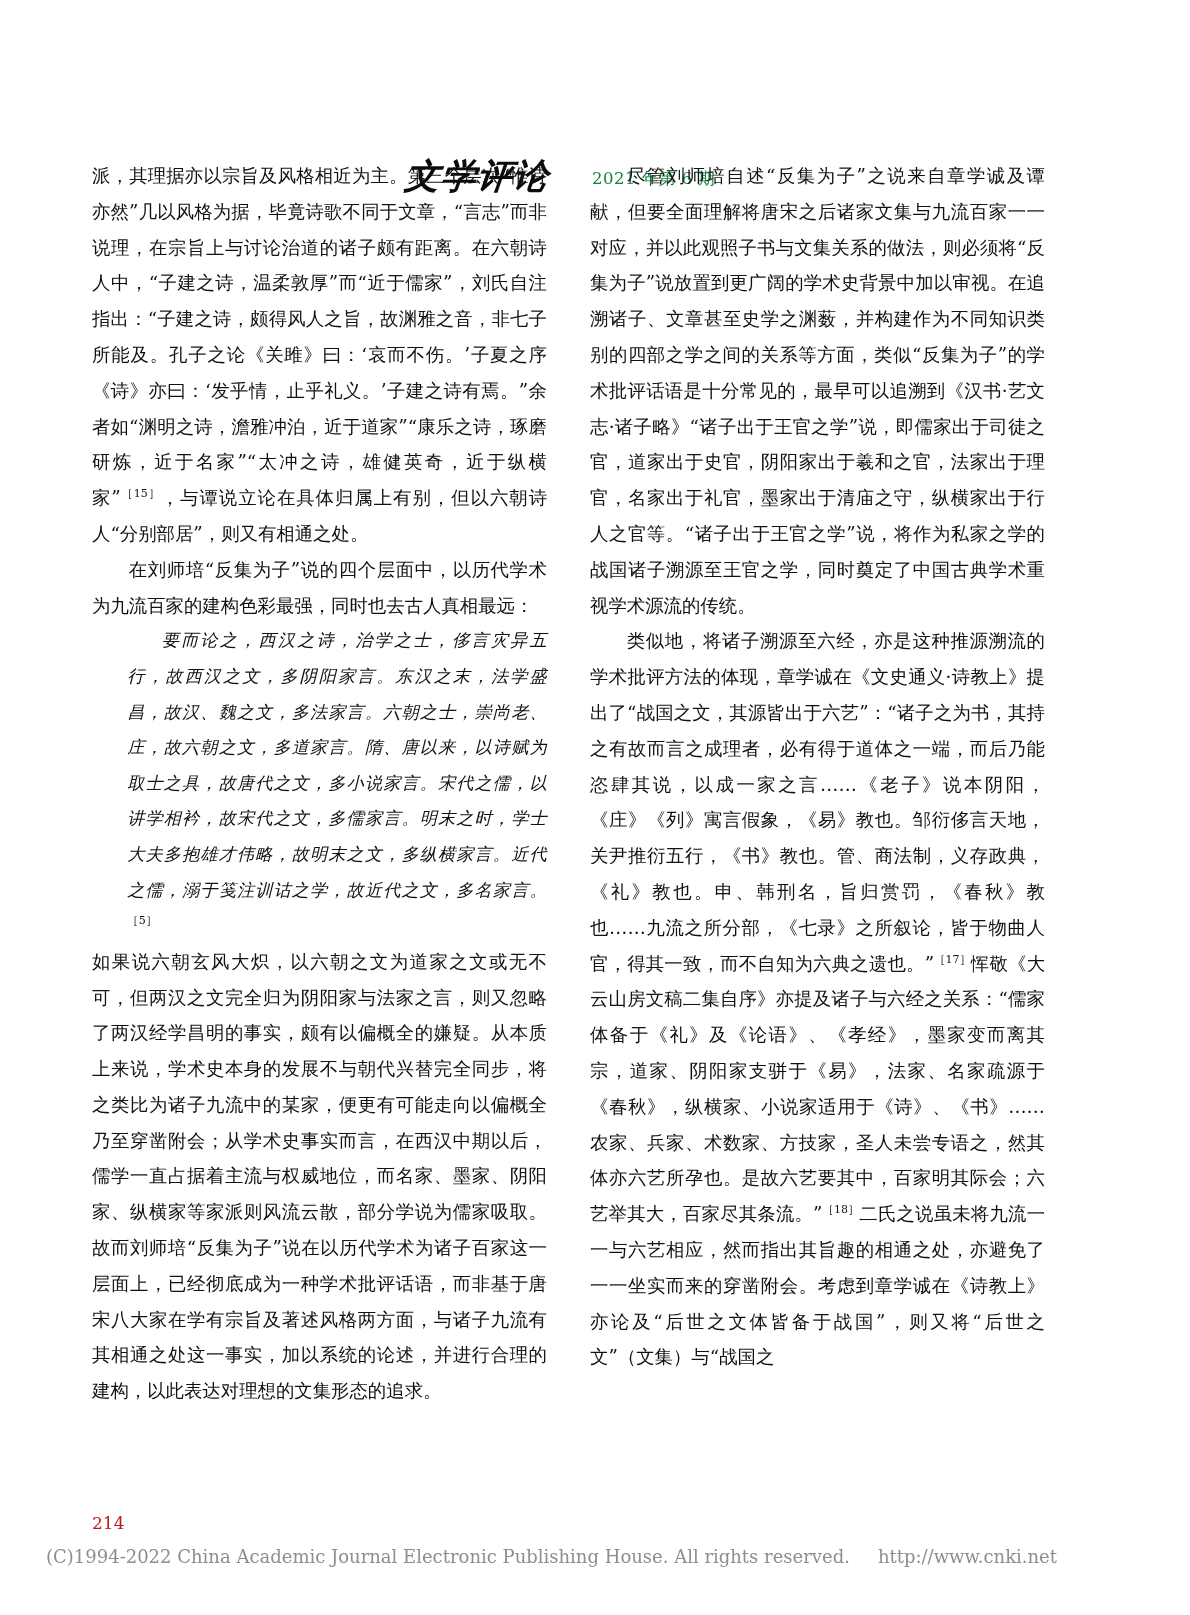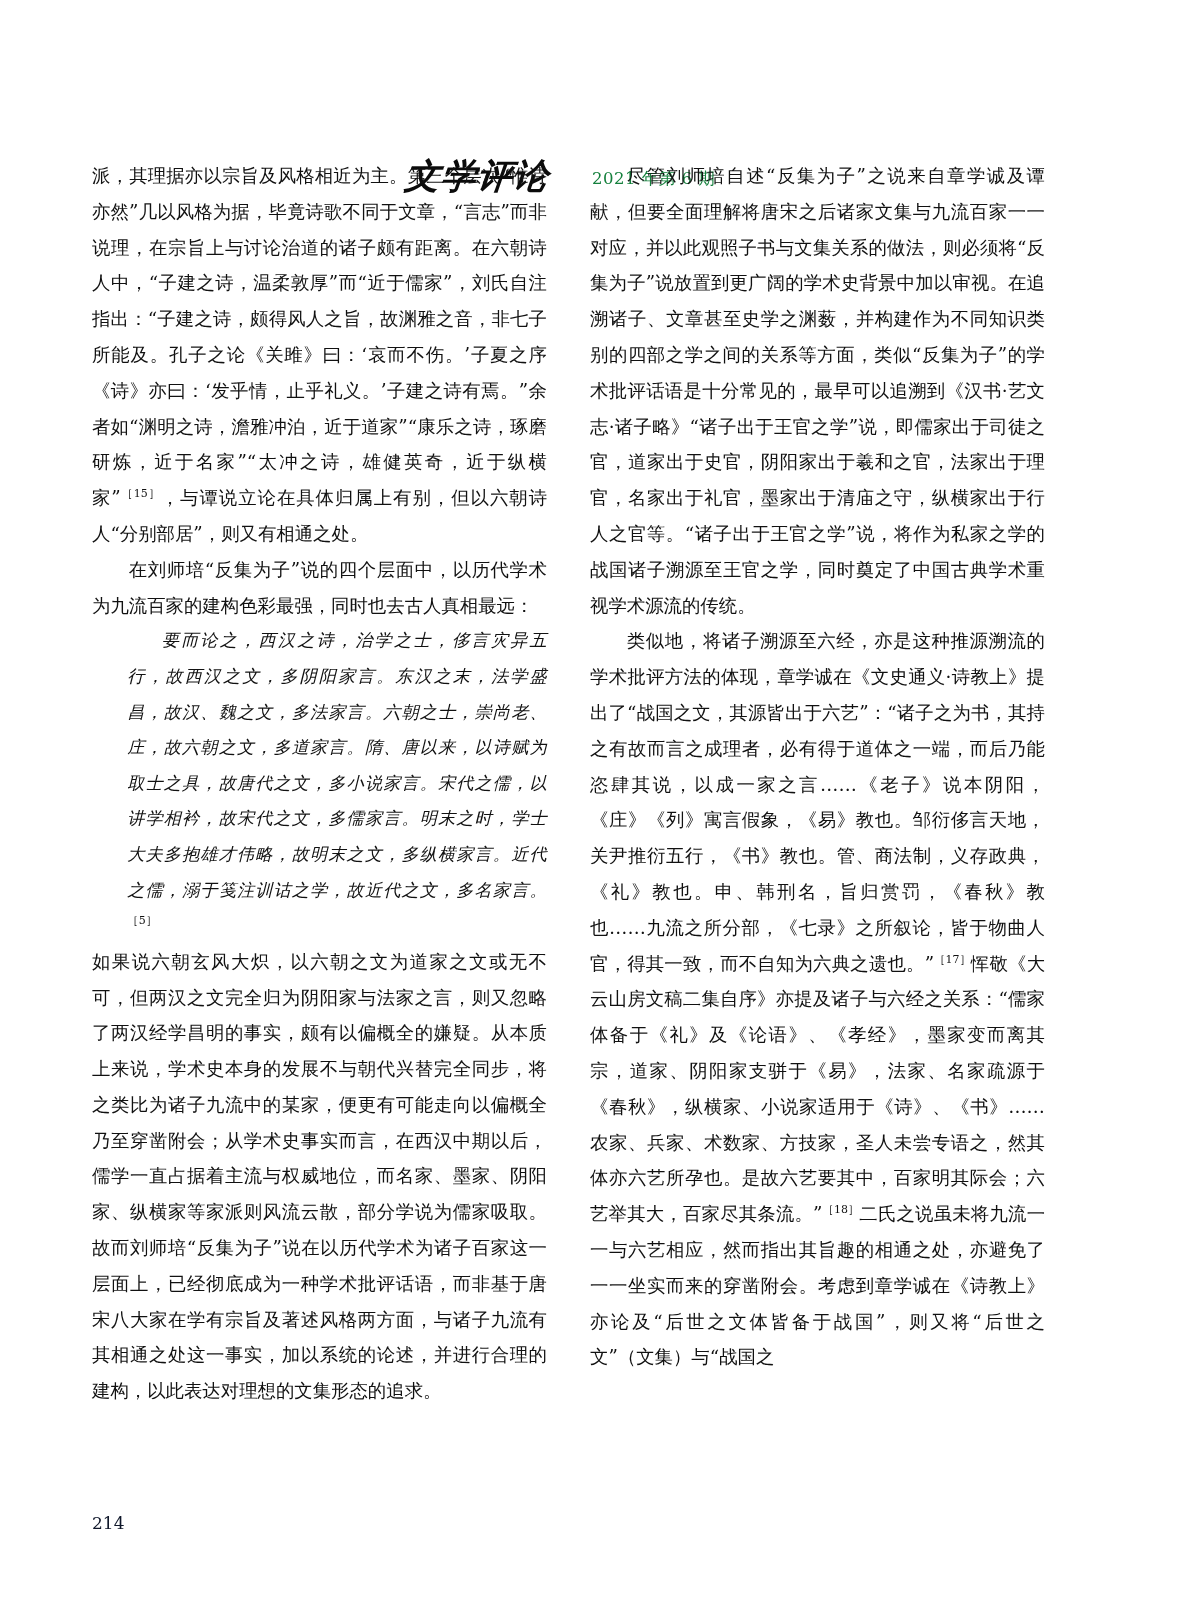--- a/index.html
+++ b/index.html
@@ -108,21 +108,21 @@
     line-height: 0;
     font-style: normal;
   }
 
   
   .page-number {
     position: absolute;
     left: 92px;
     top: 1513px;
     font-size: 17px;
-    color: #0f172a;
+    color: #b91c1c;
   }
   .copyright {
     position: absolute;
     left: 46px;
     top: 1546px;
     width: 1100px;
     font-size: 18px;
     color: #8d8d8d;
     font-family: "DejaVu Serif", "Liberation Serif", serif;
     white-space: nowrap;
@@ -156,14 +156,15 @@
   <div class="col col-right">
 
 
     <p class="para">尽管刘师培自述“反集为子”之说来自章学诚及谭献，但要全面理解将唐宋之后诸家文集与九流百家一一对应，并以此观照子书与文集关系的做法，则必须将“反集为子”说放置到更广阔的学术史背景中加以审视。在追溯诸子、文章甚至史学之渊薮，并构建作为不同知识类别的四部之学之间的关系等方面，类似“反集为子”的学术批评话语是十分常见的，最早可以追溯到《汉书·艺文志·诸子略》“诸子出于王官之学”说，即儒家出于司徒之官，道家出于史官，阴阳家出于羲和之官，法家出于理官，名家出于礼官，墨家出于清庙之守，纵横家出于行人之官等。“诸子出于王官之学”说，将作为私家之学的战国诸子溯源至王官之学，同时奠定了中国古典学术重视学术源流的传统。</p>
 
     <p class="para"><span>类似地，将诸子溯源至六经，亦是这种推源溯流的学术批评方法的体现，章学诚在《文史通义·诗教上》提出了“战国之文，其源皆出于六艺”：“诸子之为书，其持之有故而言之成理者，必有得于道体之一端，而后乃能恣肆其说，以成一家之言……《老子》说本阴阳，《庄》《列》寓言假象，《易》教也。邹衍侈言天地，关尹推衍五行，《书》教也。管、商法制，义存政典，《礼》教也。申、韩刑名，旨归赏罚，《春秋》教也……九流之所分部，《七录》之所叙论，皆于物曲人官，得其一致，而不自知为六典之遗也。”</span><sup class="ref">［17］</sup><span>恽敬《大云山房文稿二集自序》亦提及诸子与六经之关系：“儒家体备于《礼》及《论语》、《孝经》，墨家变而离其宗，道家、阴阳家支骈于《易》，法家、名家疏源于《春秋》，纵横家、小说家适用于《诗》、《书》……农家、兵家、术数家、方技家，圣人未尝专语之，然其体亦六艺所孕也。是故六艺要其中，百家明其际会；六艺举其大，百家尽其条流。”</span><sup class="ref">［18］</sup><span>二氏之说虽未将九流一一与六艺相应，然而指出其旨趣的相通之处，亦避免了一一坐实而来的穿凿附会。考虑到章学诚在《诗教上》亦论及“后世之文体皆备于战国”，则又将“后世之文”（文集）与“战国之</span></p>
 
   </div>
 
   <div class="page-number">214</div>
+  <div class="copyright"><span>(C)1994-2022 China Academic Journal Electronic Publishing House. All rights reserved.</span><span class="url">http://www.cnki.net</span></div>
 
 </div>
 
 </body></html>

